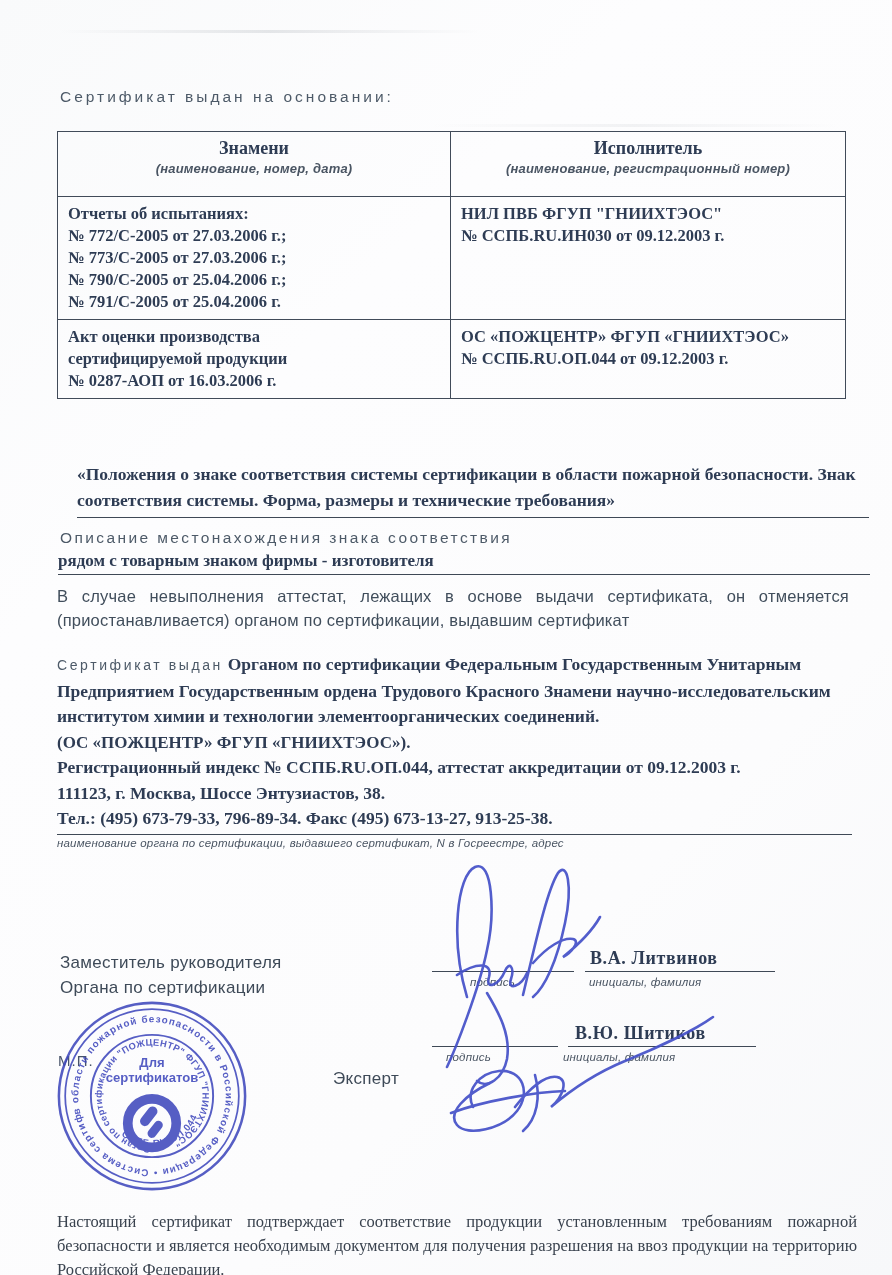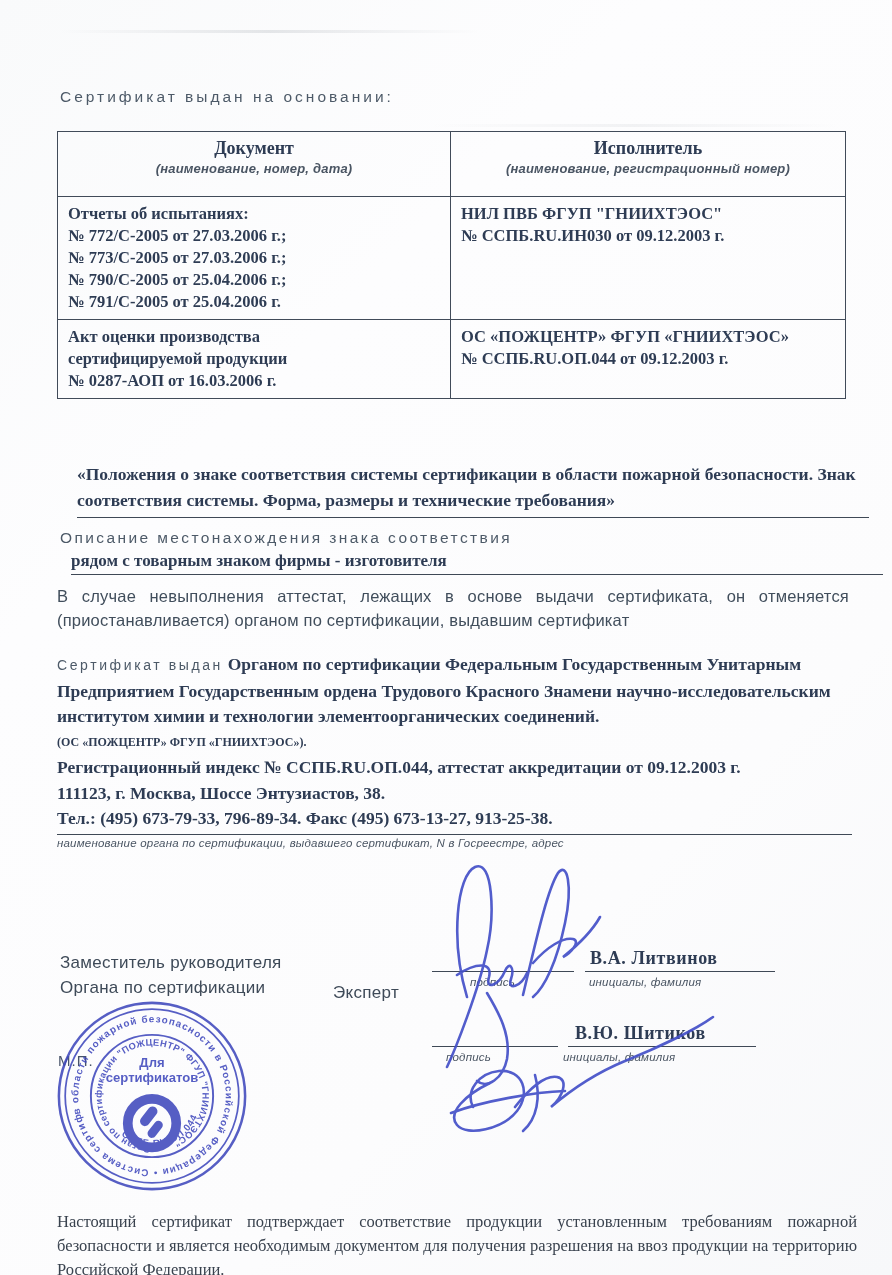--- a/index.html
+++ b/index.html
@@ -62,21 +62,21 @@
 
   <div class="abs" style="left:57px;top:131px;">
     <table class="cert">
       <colgroup>
           <col style="width:393px">
           <col style="width:395px">
         </colgroup>
       <tbody>
           <tr>
         <th class="hdr">
-          <div class="hdr-title">Документ</div>
+          <div class="hdr-title">Знамени</div>
           <div class="hdr-sub">(наименование, номер, дата)</div>
         </th>
         <th class="hdr">
           <div class="hdr-title">Исполнитель</div>
           <div class="hdr-sub">(наименование, регистрационный номер)</div>
         </th>
       </tr>
       <tr>
         <td style="height:96px;">
           <div class="cell-lines">
@@ -110,42 +110,42 @@
         </td>
       </tr>
     </tbody>
       </table>
   </div>
 
 
   <div class="abs serif-bold underline-full" style="left:57px;top:461px;width:792px;font-size:17.5px;line-height:26px;padding-bottom:4px;margin-left:20px;">«Положения о знаке соответствия системы сертификации в области пожарной безопасности. Знак соответствия системы. Форма, размеры и технические требования»</div>
 
   <div class="abs form-label" style="left:60px;top:529px;letter-spacing:2.4px;">Описание местонахождения знака соответствия</div>
-  <div class="abs serif-bold underline-full" style="left:71px;top:551px;width:812px;font-size:17px;padding-bottom:3px;">рядом с товарным знаком фирмы - изготовителя</div>
+  <div class="abs serif-bold underline-full" style="left:58px;top:551px;width:812px;font-size:17px;padding-bottom:3px;">рядом с товарным знаком фирмы - изготовителя</div>
 
   <div class="abs body-par" style="left:57px;top:585px;width:792px;">В случае невыполнения аттестат, лежащих в основе выдачи сертификата, он отменяется (приостанавливается) органом по сертификации, выдавшим сертификат</div>
 
   <div class="abs" style="left:57px;top:652px;width:795px;">
     <div style="font-size:17px;line-height:25.5px;">
       <span class="form-label" style="letter-spacing:2.6px;font-size:14px;text-align:center;">Сертификат выдан</span>
       <span class="serif-bold" style="font-size:17.5px;">Органом по сертификации Федеральным Государственным Унитарным Предприятием Государственным ордена Трудового Красного Знамени научно-исследовательским институтом химии и технологии элементоорганических соединений.</span>
     </div>
-    <div class="serif-bold" style="font-size:12px;line-height:25.5px;">(ОС «ПОЖЦЕНТР» ФГУП «ГНИИХТЭОС»).</div>
+    <div class="serif-bold" style="font-size:17px;line-height:25.5px;">(ОС «ПОЖЦЕНТР» ФГУП «ГНИИХТЭОС»).</div>
     <div class="serif-bold" style="font-size:17.5px;line-height:25.5px;">Регистрационный индекс № ССПБ.RU.ОП.044, аттестат аккредитации от 09.12.2003 г.</div>
     <div class="serif-bold" style="font-size:17.5px;line-height:25.5px;">111123, г. Москва, Шоссе Энтузиастов, 38.</div>
     <div class="serif-bold underline-full" style="font-size:17.5px;line-height:25.5px;padding-bottom:2px;">Тел.: (495) 673-79-33, 796-89-34. Факс (495) 673-13-27, 913-25-38.</div>
     <div class="small-caption" style="margin-top:2px;">наименование органа по сертификации, выдавшего сертификат, N в Госреестре, адрес</div>
   </div>
 
   <div class="abs role" style="left:60px;top:950px;">
     <div>Заместитель руководителя</div>
     <div>Органа по сертификации</div>
   </div>
 
-  <div class="abs role" style="left:333px;top:980px;">Эксперт</div>
+  <div class="abs role" style="left:333px;top:1066px;">Эксперт</div>
 
   <div class="abs sig-line" style="left:432px;top:971px;width:142px;"></div>
   <div class="abs small-caption" style="left:470px;top:976px;">подпись</div>
   <div class="abs name" style="left:590px;top:948px;">В.А. Литвинов</div>
   <div class="abs sig-line" style="left:585px;top:971px;width:190px;"></div>
   <div class="abs small-caption" style="left:589px;top:976px;">инициалы, фамилия</div>
 
   <div class="abs sig-line" style="left:432px;top:1046px;width:126px;"></div>
   <div class="abs small-caption" style="left:446px;top:1051px;">подпись</div>
   <div class="abs name" style="left:575px;top:1023px;">В.Ю. Шитиков</div>

